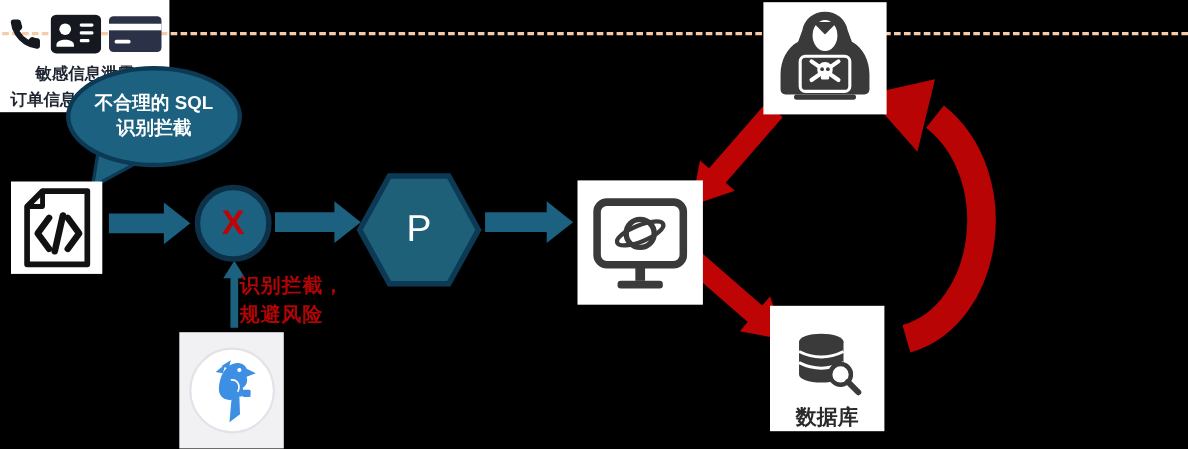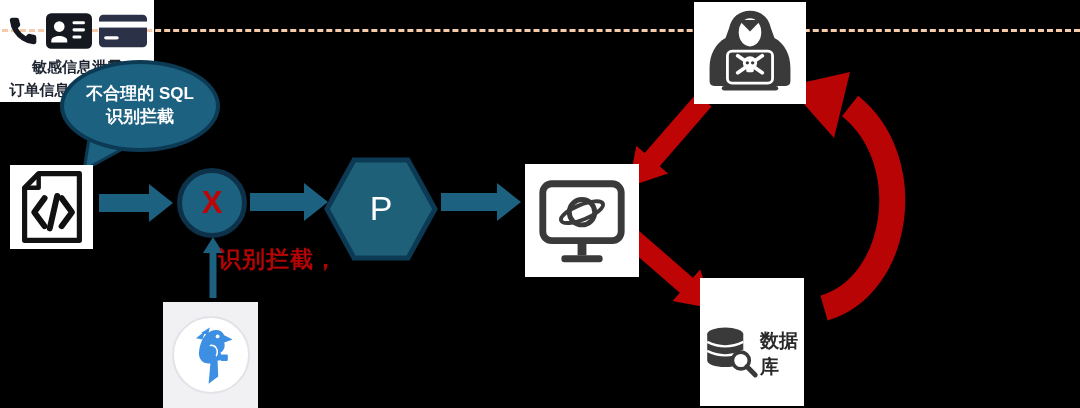--- a/index.html
+++ b/index.html
@@ -14,34 +14,34 @@
     left:60px;top:60px;width:160px;height:92px;background:#1C6180;
     border:4px solid #0C3A54;border-radius:50%;box-sizing:border-box;
     display:flex;flex-direction:column;align-items:center;justify-content:center;
     color:#fff;font-size:17px;font-weight:bold;line-height:1.35;text-align:center;
   }
   
   .tile{position:absolute;z-index:2;background:#fff;display:flex;align-items:center;justify-content:center;}
   .doc-tile{left:10px;top:165px;width:83px;height:84px;}
   .monitor-tile{left:525px;top:164px;width:114px;height:113px;}
   .hacker-tile{left:694px;top:2px;width:112px;height:102px;}
-  .db-tile{left:700px;top:278px;width:104px;height:128px;flex-direction:row;justify-content:flex-start;padding-top:22px;box-sizing:border-box;}
+  .db-tile{left:700px;top:278px;width:104px;height:114px;flex-direction:column;justify-content:flex-start;padding-top:22px;box-sizing:border-box;}
   .db-label{font-size:19px;font-weight:bold;color:#2A2A2A;margin-top:2px;}
   .bird-tile{left:163px;top:302px;width:95px;height:106px;background:#F1F1F4;}
   .bird-circle{width:78px;height:78px;background:#fff;border:2px solid #E2E2E8;border-radius:50%;
     display:flex;align-items:center;justify-content:center;box-sizing:border-box;}
   
   .block-circle{
     left:177px;top:168px;width:70px;height:70px;box-sizing:border-box;
     background:#1C6180;border:5px solid #0C3148;border-radius:50%;
     display:flex;align-items:center;justify-content:center;
   }
   .block-circle span{color:#BE0404;font-size:31px;font-weight:900;}
   
-  .note{left:218px;top:246px;color:#B20404;font-size:23px;font-weight:bold;line-height:27px;letter-spacing:1px;}
+  .note{left:218px;top:246px;color:#B20404;font-size:18px;font-weight:bold;line-height:27px;letter-spacing:1px;}
   
   .hex-label{left:356px;top:186px;width:50px;height:44px;line-height:44px;text-align:center;
     color:#fff;font-size:34px;}
   
   .leak-panel{left:926px;top:142px;width:154px;height:102px;background:#fff;z-index:2;
     display:flex;flex-direction:column;align-items:center;padding-top:12px;box-sizing:border-box;}
   .dash{position:absolute;left:2px;top:29px;right:0;border-top:3px dashed #F6CBA9;z-index:0;}
   .leak-icons{position:relative;z-index:1;display:flex;align-items:center;gap:7px;height:38px;}
   .leak-t1{margin-top:8px;font-size:15px;color:#1E2430;font-weight:600;z-index:1;}
   .leak-t2{margin-top:4px;font-size:15px;color:#1E2430;font-weight:600;z-index:1;white-space:nowrap;}
@@ -99,20 +99,21 @@
       <polyline points="63,38 77,57 63,76" fill="none" stroke="#111" stroke-width="8" stroke-linecap="round" stroke-linejoin="round"></polyline>
     </svg>
   </div>
 
   <div class="abs block-circle">
     <span>X</span>
   </div>
 
   <div class="abs note">
     <div>识别拦截，</div>
+    <div>规避风险</div>
   </div>
 
   <div class="tile bird-tile">
     <div class="bird-circle">
       <svg width="60" height="60" viewBox="0 0 100 100">
         <polygon points="34,13 48,4 45,17" fill="#3D8FE4"></polygon>
         <polygon points="25,22 40,10 36,24" fill="#3D8FE4"></polygon>
         <path d="M44,14 C54,5 68,7 72,17 L86,24 L72,29 C74,36 72,42 66,46
                  L68,54 C68,58 64,60 61,59 L62,86 L46,98 L49,64
                  C38,66 29,58 30,46 C31,32 36,20 44,14 Z" fill="#3D8FE4"></path>

